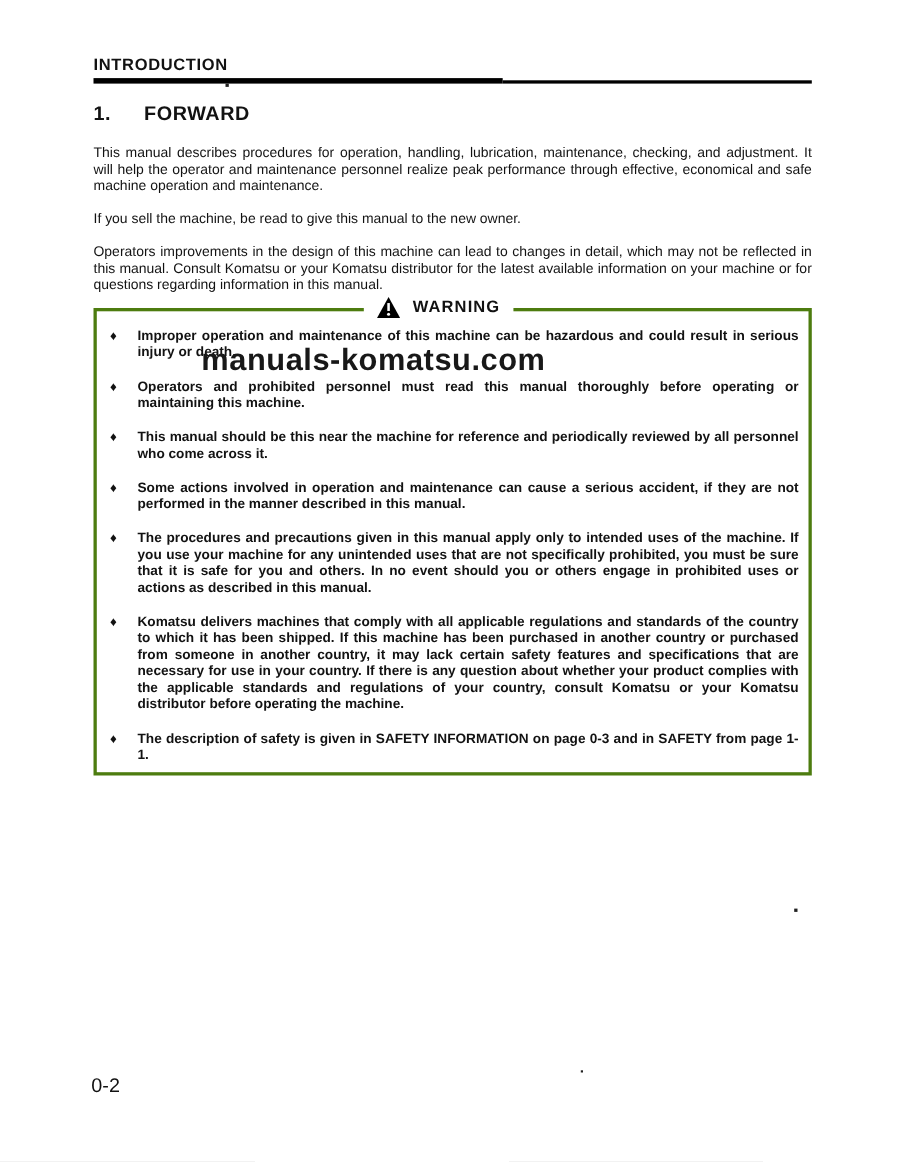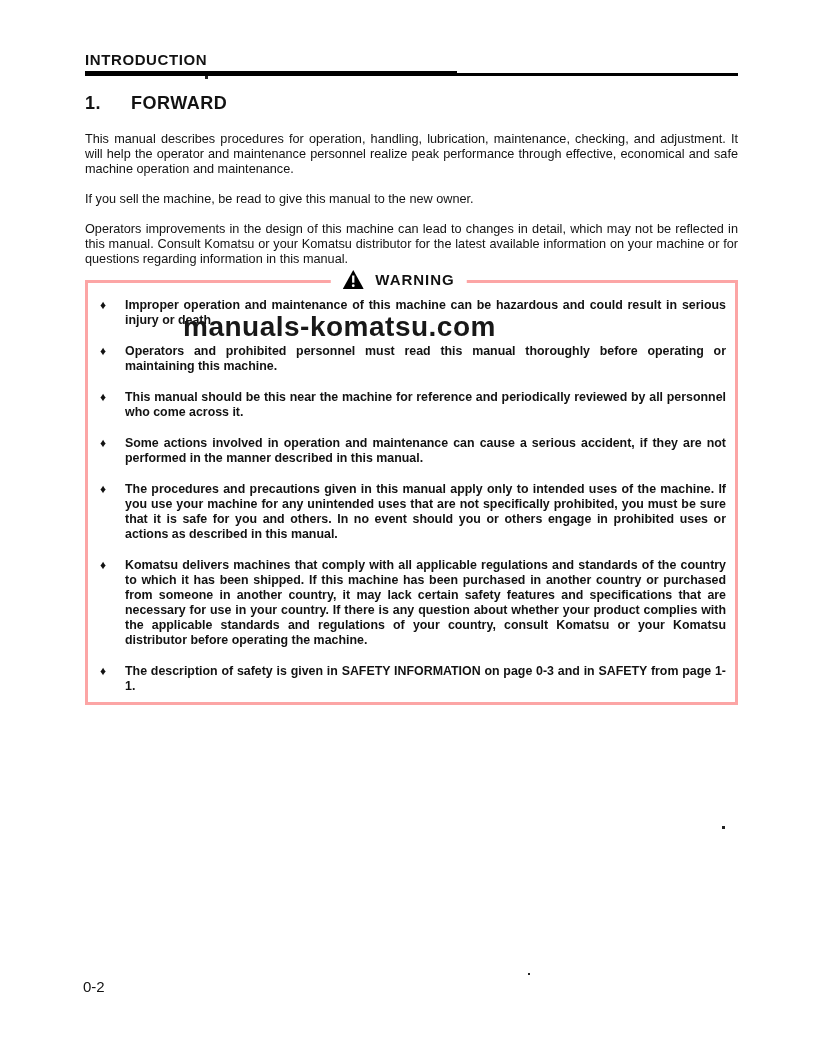--- a/index.html
+++ b/index.html
@@ -46,21 +46,21 @@
   .para {
     margin-top: 15px;
     font-size: 12.7px;
     line-height: 15px;
     text-align: justify;
   }
   .para.first { margin-top: 19px; }
   .warning-box {
     position: relative;
     margin-top: 12px;
-    border: 3px solid #fca5a5;
+    border: 3px solid #4d7c0f;
     padding: 15px 9px 8px 9px;
   }
   .warning-legend {
     position: absolute;
     top: -13px;
     left: 48%;
     transform: translateX(-50%);
     background: #ffffff;
     padding: 0 12px;
     display: flex;
@@ -96,21 +96,21 @@
     font-size: 28px;
     letter-spacing: 0.5px;
     color: #181818;
     white-space: nowrap;
     z-index: 5;
   }
   .page-number {
     position: absolute;
     left: 83px;
     top: 980px;
-    font-size: 15px;
+    font-size: 18px;
     line-height: 14px;
     text-align: right;
   }
   .speck { position: absolute; background: #222; }
   .speck-a { left: 722px; top: 826px; width: 3px; height: 3px; }
   .speck-b { left: 528px; top: 973px; width: 2px; height: 2px; }
   .speck-c { left: 205px; top: 76px;  width: 3px; height: 3px; }
 </style>
 </head>
 <body>

